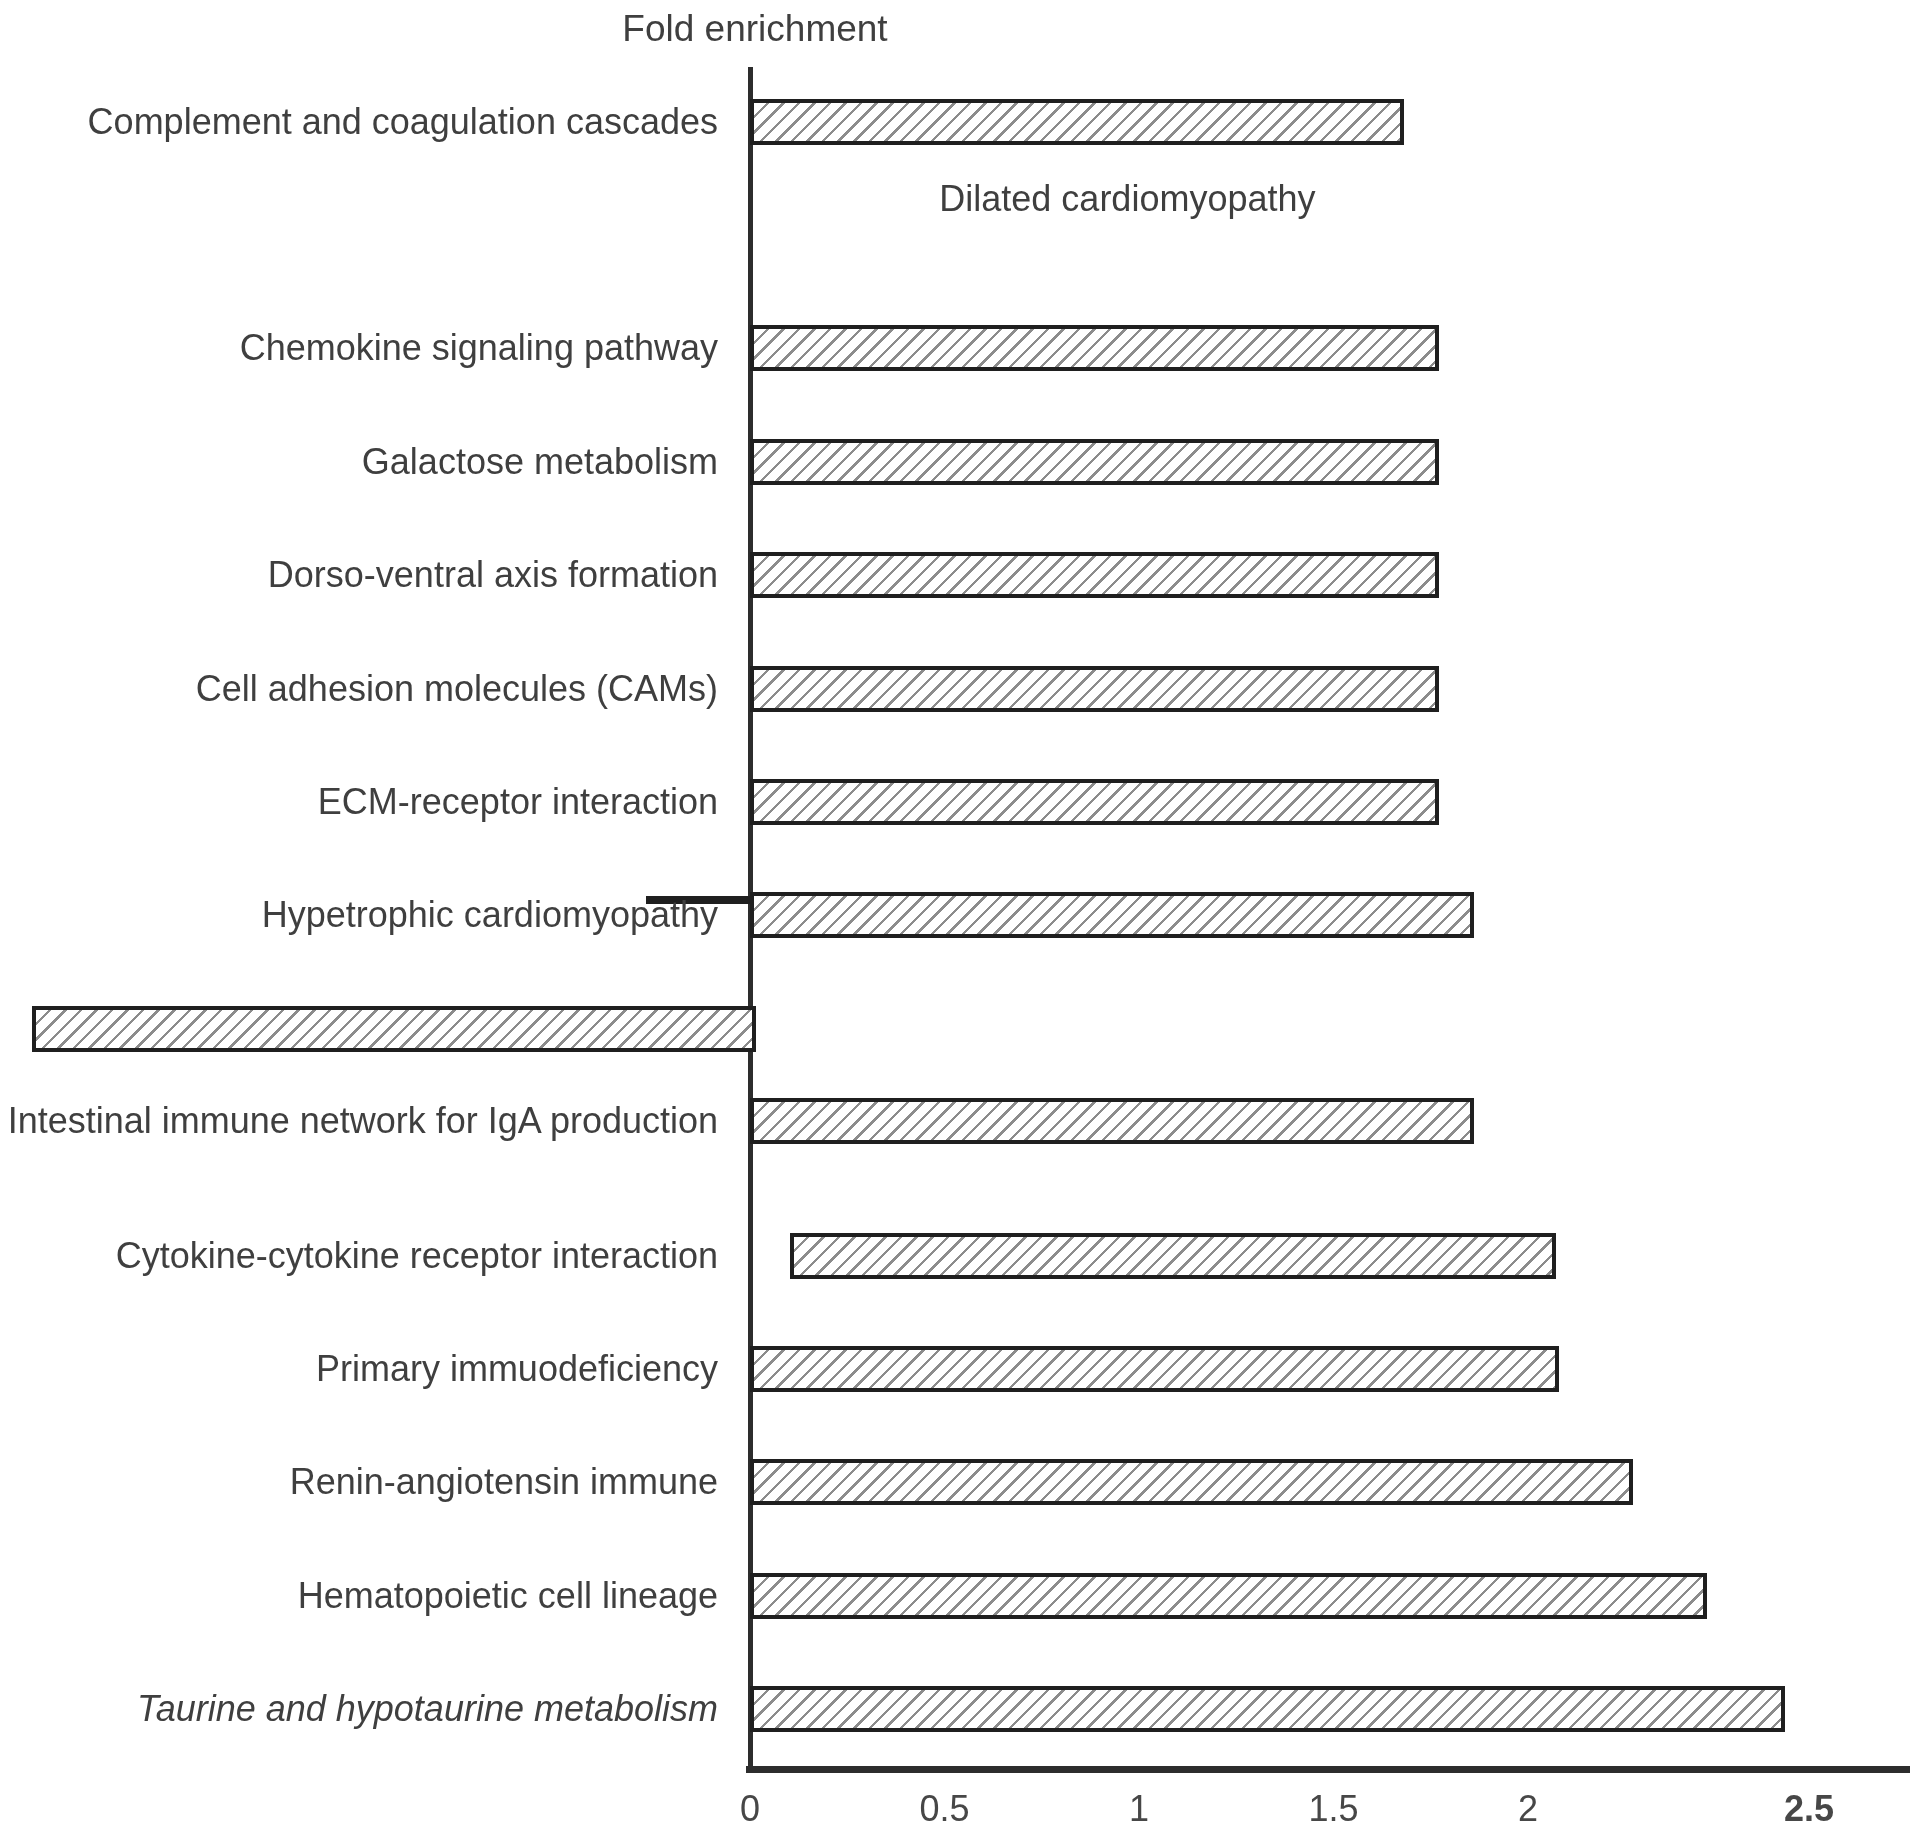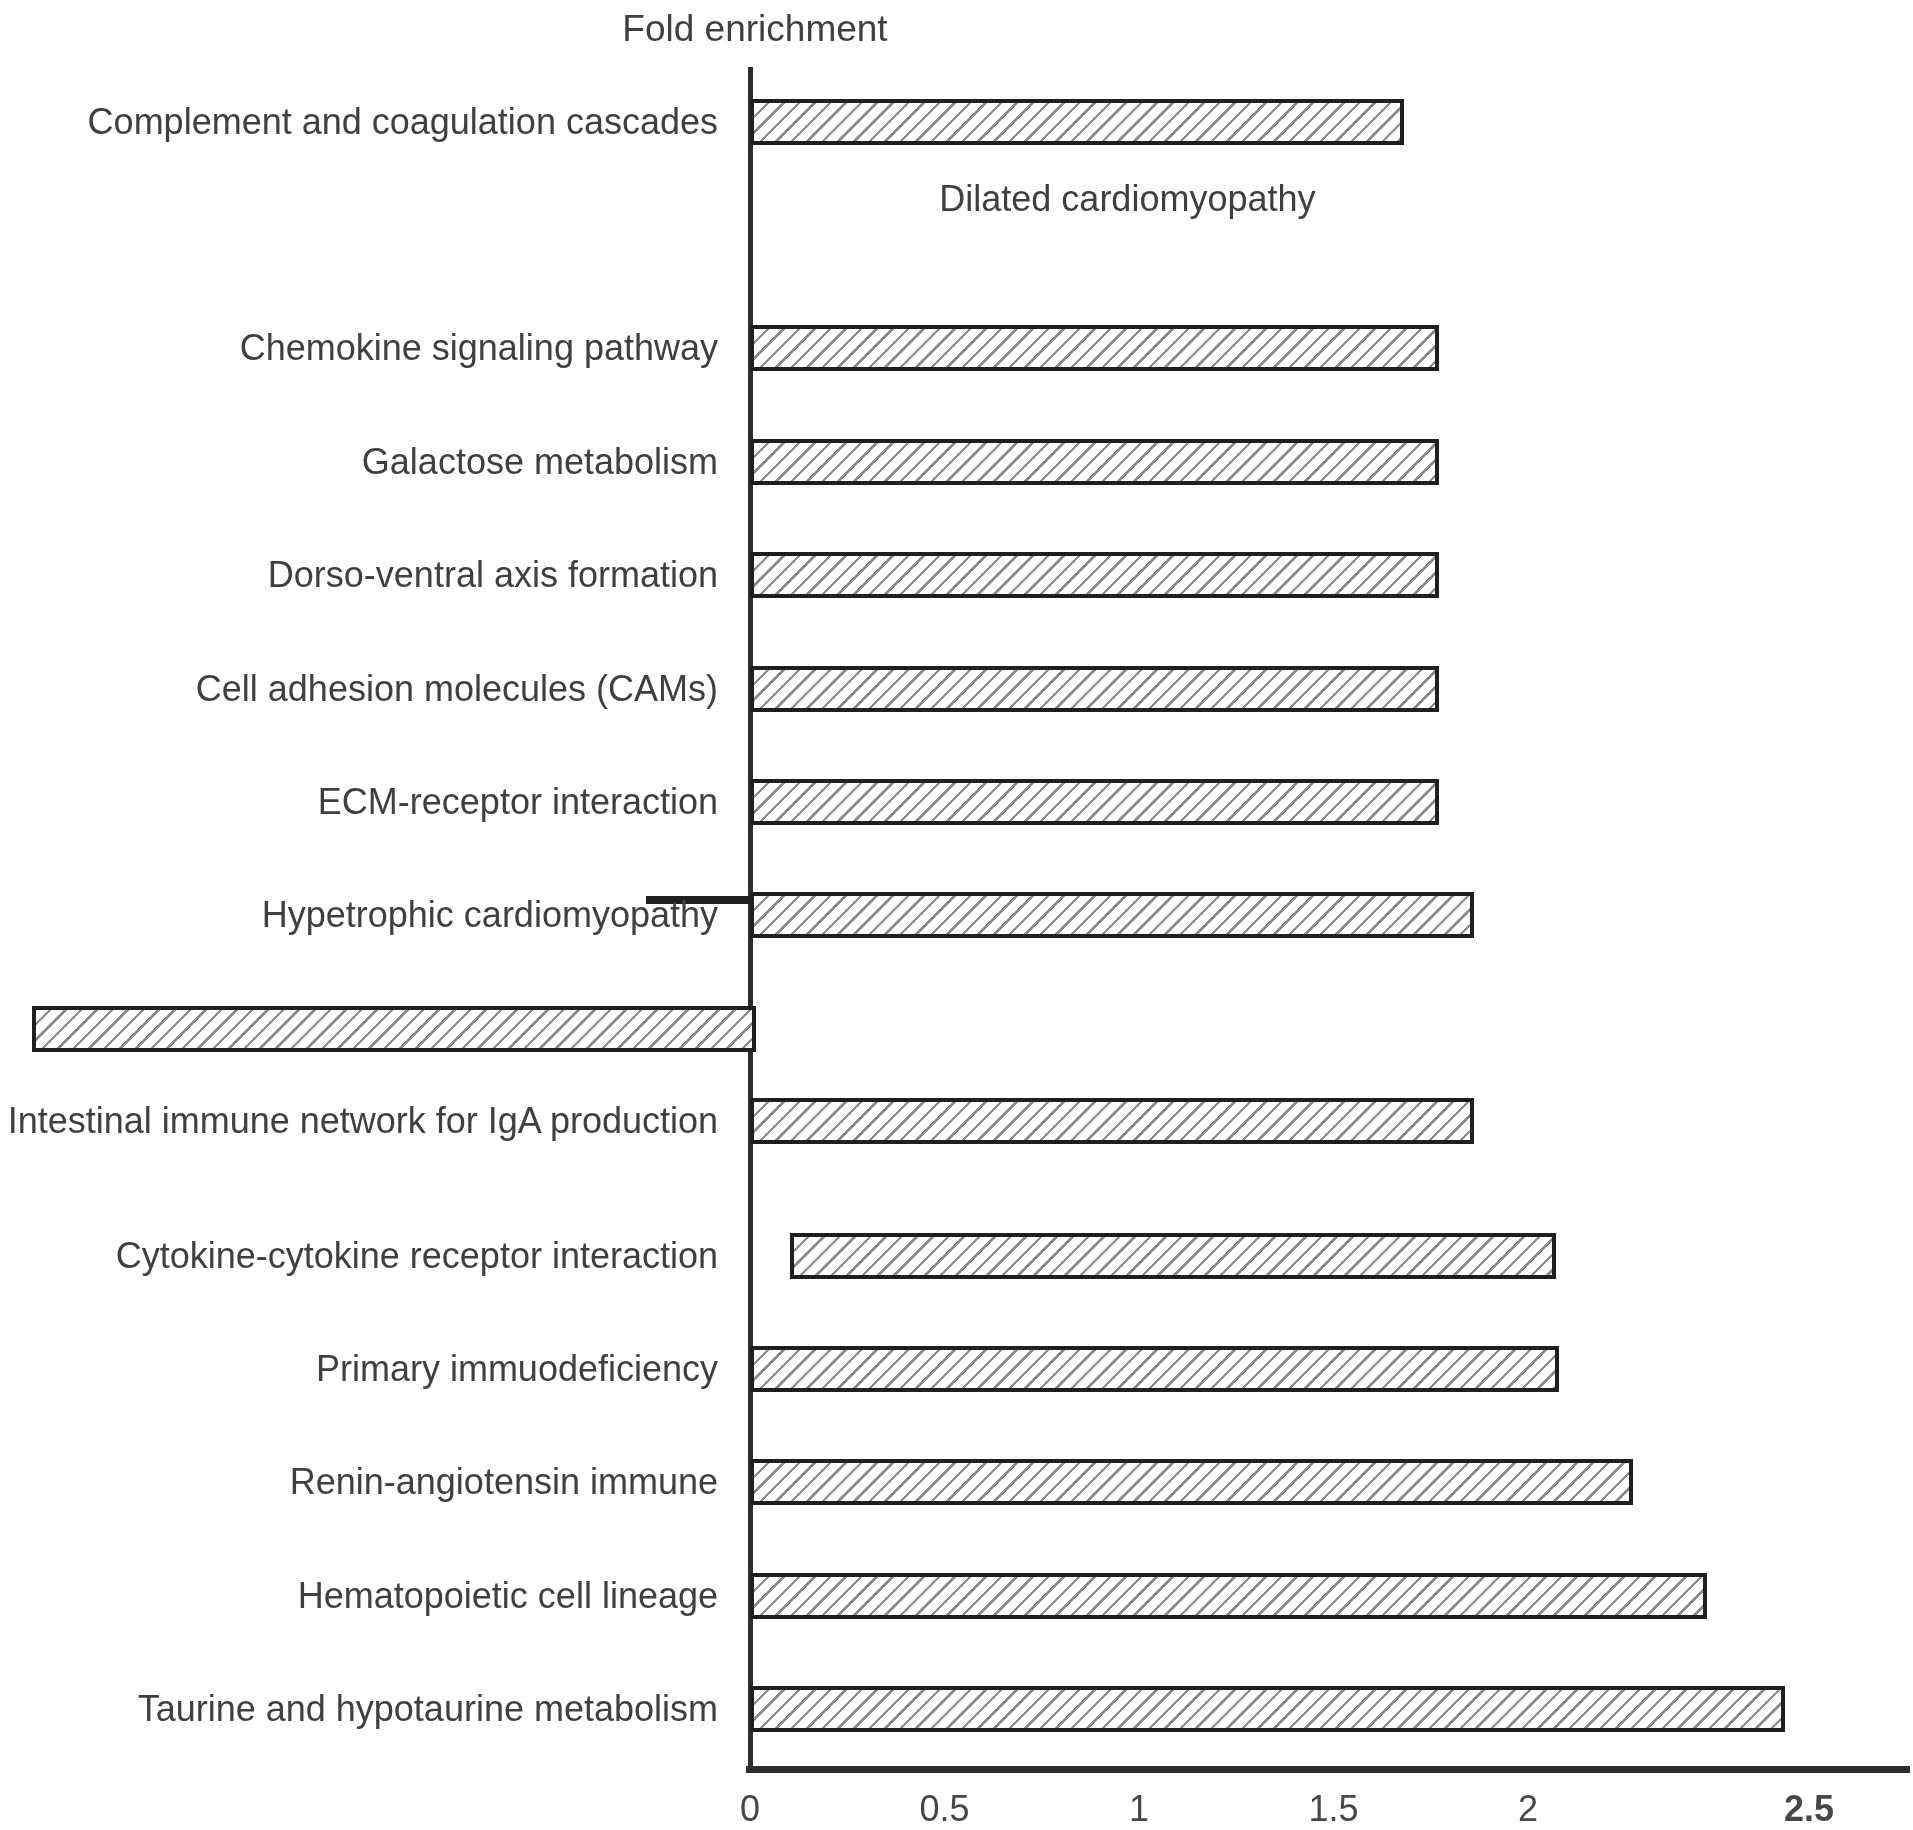--- a/index.html
+++ b/index.html
@@ -148,21 +148,21 @@
         <div class="bar" style="width: 809px;"></div>
       </div>
       <div class="row" style="top: 1360.8px;">
         <div class="cat">Renin-angiotensin immune</div>
         <div class="bar" style="width: 883px;"></div>
       </div>
       <div class="row" style="top: 1474.2px;">
         <div class="cat">Hematopoietic cell lineage</div>
         <div class="bar" style="width: 957px;"></div>
       </div>
-      <div class="row" style="top: 1587.6px;">
+      <div class="row" style="top: 1587.6px; font-style: italic;">
         <div class="cat">Taurine and hypotaurine metabolism</div>
         <div class="bar" style="width: 1035px;"></div>
       </div>
     </div>
   <div class="xticks" id="xticks">
       <div class="xtick" style="left: 750px;">0</div>
       <div class="xtick" style="left: 944.5px;">0.5</div>
       <div class="xtick" style="left: 1139px;">1</div>
       <div class="xtick" style="left: 1333.5px;">1.5</div>
       <div class="xtick" style="left: 1528px;">2</div>

